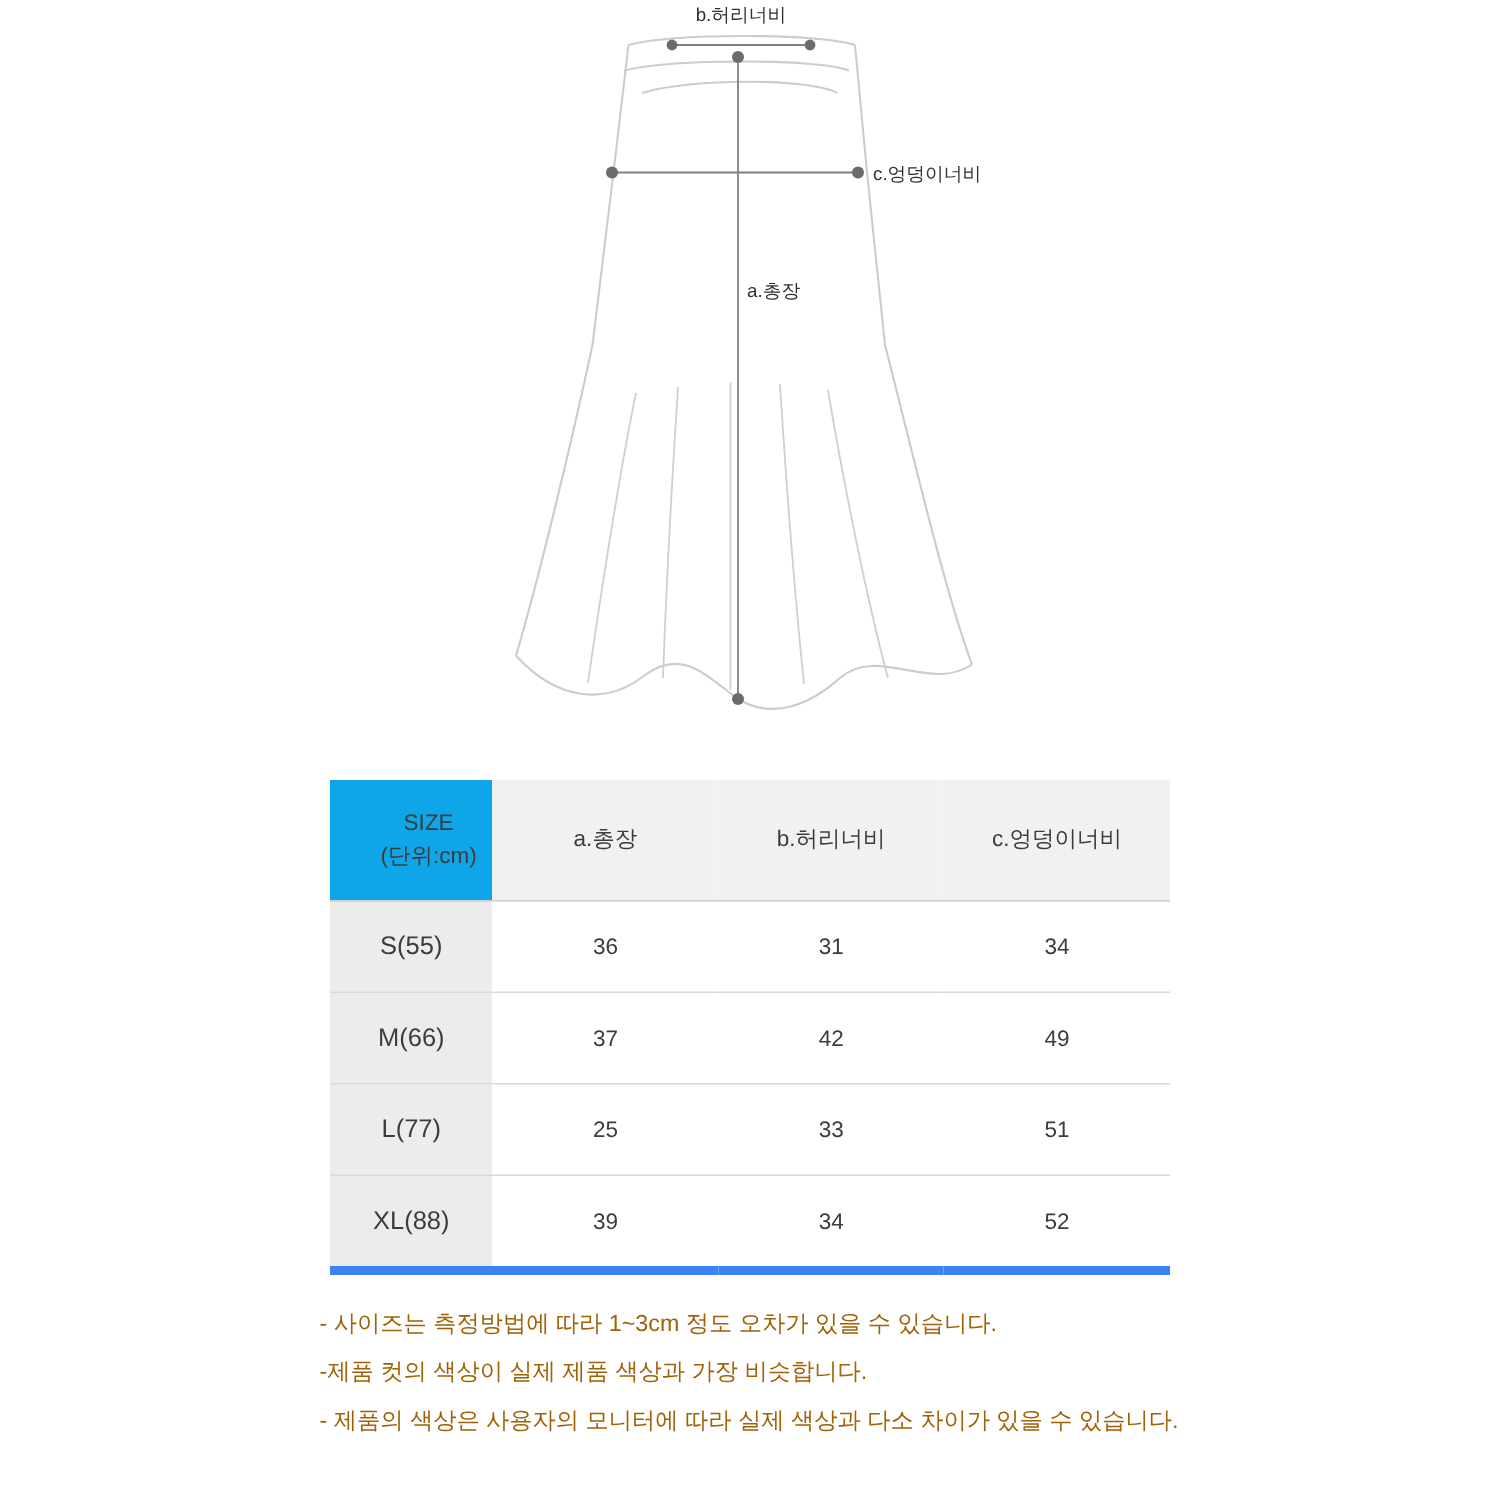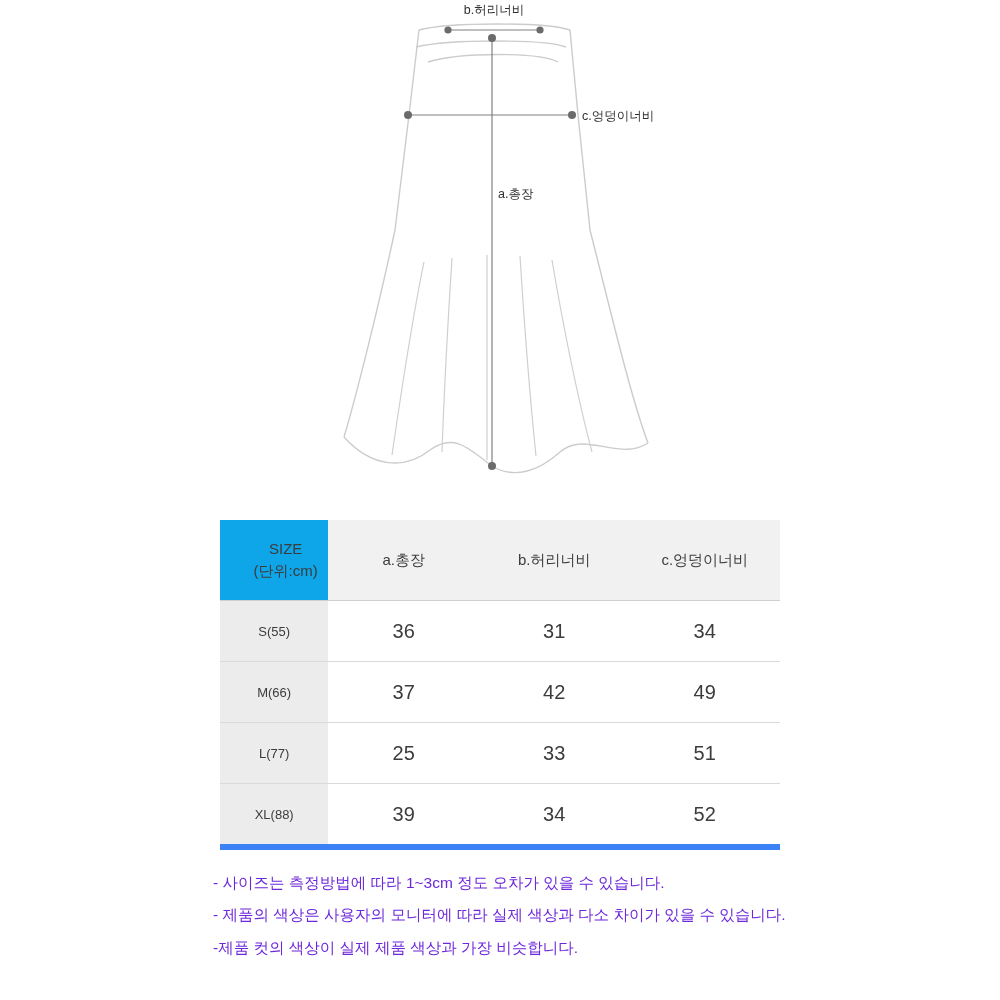--- a/index.html
+++ b/index.html
@@ -59,48 +59,48 @@
     font-size: 15px;
     line-height: 1.5;
     border-bottom: 1px solid #cfcfcf;
   }
   .size-table thead th.corner {
     background: #0ea5e9;
     padding-left: 24px;
   }
   .size-table tbody td {
     height: 58px;
-    font-size: 20px;
+    font-size: 15px;
     border-bottom: 1px solid #d9d9d9;
   }
   .size-table tbody tr:last-child td {
     border-bottom: 6px solid #3b82f6;
   }
   .size-table tbody td.rowhead {
     background: #ececec;
-    font-size: 13px;
+    font-size: 17px;
   }
   .col-size { width: 108px; }
   .col-data { width: 150px; }
 
   .hdr-line1 { display: block; }
   .hdr-line2 { display: block; }
 
   
   .notes {
     position: absolute;
     left: 213px;
     top: 872px;
     width: 620px;
   }
   .notes p {
     margin: 0 0 10px 0;
     font-size: 15.5px;
     line-height: 1.45;
-    color: #6d28d9;
+    color: #a16207;
     white-space: nowrap;
   }
 </style>
 </head>
 <body>
 
 <div class="page">
 
   <div class="diagram">
     <svg width="1000" height="500" viewBox="0 0 1000 500" xmlns="http://www.w3.org/2000/svg">
@@ -186,17 +186,17 @@
         <td class="rowhead">XL(88)</td>
         <td>39</td>
         <td>34</td>
         <td>52</td>
       </tr>
     </tbody>
   </table>
 
   <div class="notes">
     <p>- 사이즈는 측정방법에 따라 1~3cm 정도 오차가 있을 수 있습니다.</p>
+    <p>-제품 컷의 색상이 실제 제품 색상과 가장 비슷합니다.</p>
     <p>- 제품의 색상은 사용자의 모니터에 따라 실제 색상과 다소 차이가 있을 수 있습니다.</p>
-    <p>-제품 컷의 색상이 실제 제품 색상과 가장 비슷합니다.</p>
   </div>
 
 </div>
 
 </body></html>

